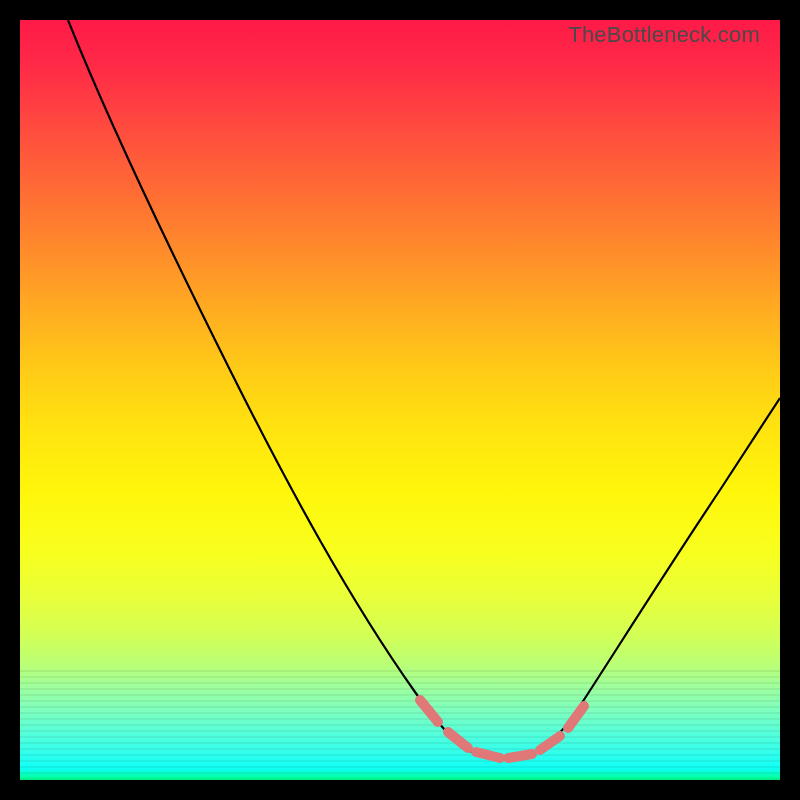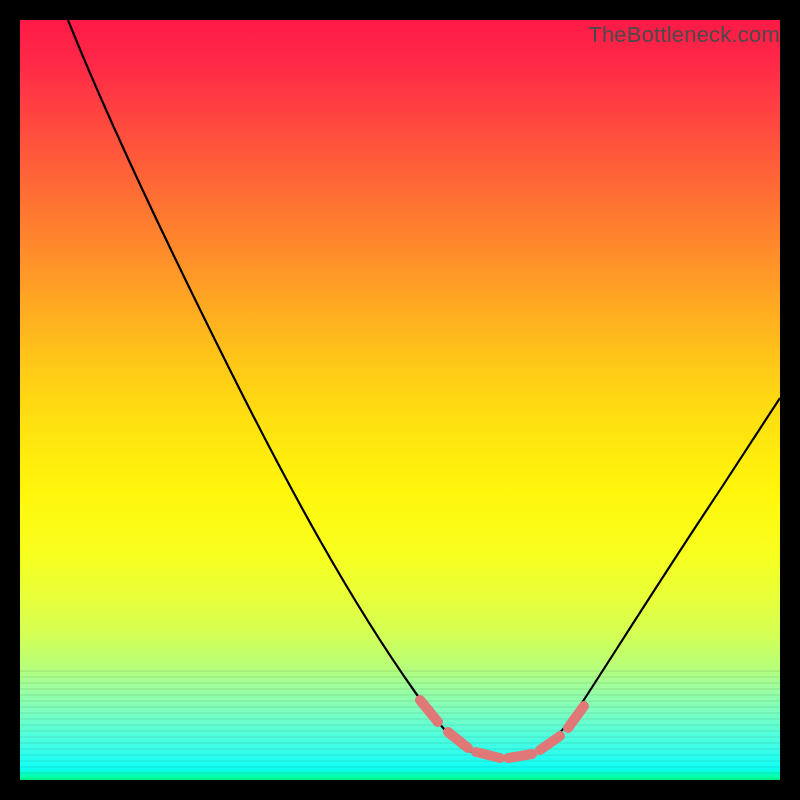--- a/index.html
+++ b/index.html
@@ -63,21 +63,21 @@
       rgba(0,0,0,0.06) 2px,
       rgba(255,255,255,0.04) 2px,
       rgba(255,255,255,0.04) 6px
     );
     mix-blend-mode: multiply;
     pointer-events: none;
   }
   .watermark {
     position: absolute;
     top: 2px;
-    right: 0;
+    right: 20px;
     color: #4a4a4a;
     font-size: 22px;
     font-weight: 500;
     letter-spacing: 0.2px;
     pointer-events: none;
   }
   svg.curve {
     position: absolute;
     left: 0;
     top: 0;

